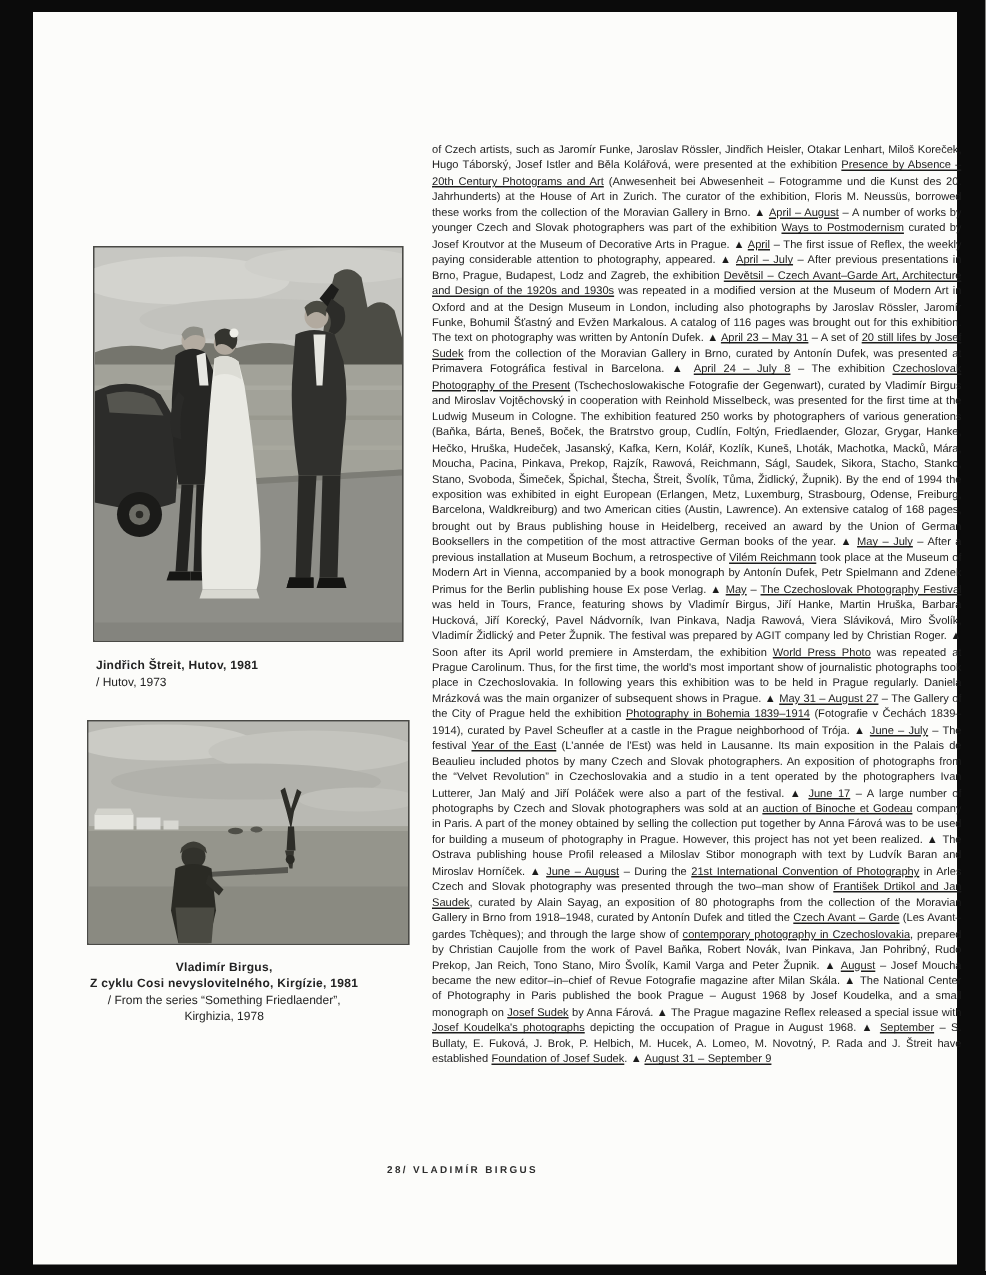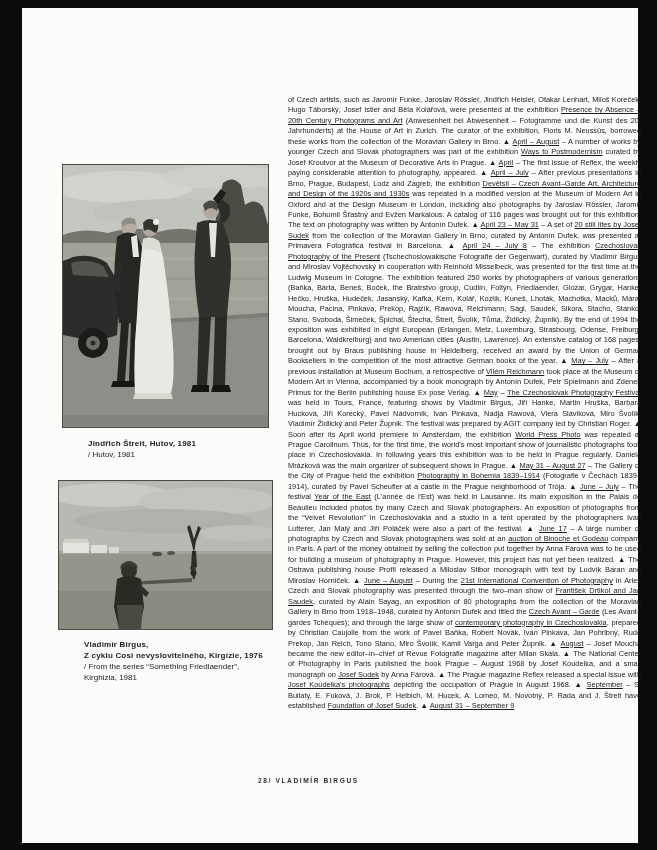--- a/index.html
+++ b/index.html
@@ -13,23 +13,23 @@
     position:absolute;left:22px;top:8px;width:616px;height:835px;
     background:#fcfcfa;
   }
   .photo-frame{
     position:absolute;border:1px solid #4a4a46;box-sizing:border-box;
     background:#b9b9b3;overflow:hidden;
   }
   #photo1{left:40px;top:156px;width:207px;height:264px;}
   #photo2{left:36px;top:472px;width:215px;height:150px;}
   .photo-frame svg{display:block;}
-  .caption{position:absolute;font-size:8px;line-height:11px;color:#232323;margin-left:24px;}
+  .caption{position:absolute;font-size:8px;line-height:11px;color:#232323;}
   #caption1{left:42px;top:430px;}
-  #caption2{left:38px;top:631px;}
+  #caption2{left:38px;top:631px;text-align:center;}
   .cap-bold{font-weight:bold;letter-spacing:.2px;}
   .article{
     position:absolute;left:266px;top:87px;width:353px;height:692px;
     overflow:hidden;
     font-size:7.4px;line-height:10.45px;text-align:justify;
     color:#1c1c1c;word-spacing:.2px;
   }
   .article span.u{text-decoration:underline;text-underline-offset:1px;}
   .footer{
     position:absolute;left:236px;top:769px;
@@ -95,21 +95,21 @@
       <path d="M130,220 L146,220 L146,227 L128,227 Z" fill="#14141:2" opacity="0.9"></path>
       <path d="M130,220 L146,220 L146,227 L128,227 Z" fill="#141412"></path>
       <path d="M150,220 L166,220 L168,227 L148,227 Z" fill="#141412"></path>
 
       <rect x="0" y="250" width="205" height="12" fill="#84847e"></rect>
     </svg>
   </div>
 
   <div class="caption" id="caption1">
     <div class="cap-bold">Jindřich Štreit, Hutov, 1981</div>
-    <div>/ Hutov, 1981</div>
+    <div>/ Hutov, 1973</div>
   </div>
 
   <div class="photo-frame" id="photo2">
     <svg width="213" height="148" viewBox="0 0 213 148" xmlns="http://www.w3.org/2000/svg">
 
       <rect x="0" y="0" width="213" height="72" fill="#b9b9b3"></rect>
       <ellipse cx="50" cy="14" rx="60" ry="12" fill="#cbcbc5"></ellipse>
       <ellipse cx="150" cy="20" rx="70" ry="14" fill="#c4c4be"></ellipse>
       <ellipse cx="105" cy="40" rx="90" ry="12" fill="#b1b1ab"></ellipse>
       <ellipse cx="180" cy="52" rx="40" ry="8" fill="#c0c0ba"></ellipse>
@@ -136,22 +136,22 @@
       <circle cx="70" cy="90" r="8" fill="#32322c"></circle>
       <path d="M61,88 Q70,80 79,88 L78,84 Q70,76 62,84 Z" fill="#3c3c35"></path>
       <path d="M58,98 Q70,92 82,98 L85,126 L80,148 L60,148 L55,126 Z" fill="#2a2a24"></path>
       <path d="M58,124 L84,124 L82,148 L60,148 Z" fill="#4a4a42"></path>
       <path d="M80,102 L90,112 L87,116 L78,108 Z" fill="#2e2e28"></path>
     </svg>
   </div>
 
   <div class="caption" id="caption2">
     <div class="cap-bold">Vladimír Birgus,</div>
-    <div class="cap-bold">Z cyklu Cosi nevyslovitelného, Kirgízie, 1976</div>
+    <div class="cap-bold">Z cyklu Cosi nevyslovitelného, Kirgízie, 1981</div>
     <div>/ From the series “Something Friedlaender”,</div>
-    <div>Kirghizia, 1981</div>
+    <div>Kirghizia, 1978</div>
   </div>
 
   <div class="article"><span>of Czech artists, such as Jaromír Funke, Jaroslav Rössler, Jindřich Heisler, Otakar Lenhart, Miloš Koreček, Hugo Táborský, Josef Istler and Běla Kolářová, were presented at the exhibition </span><span class="u">Presence by Absence – 20th Century Photograms and Art</span><span> (Anwesenheit bei Abwesenheit – Fotogramme und die Kunst des 20. Jahrhunderts) at the House of Art in Zurich. The curator of the exhibition, Floris M. Neussüs, borrowed these works from the collection of the Moravian Gallery in Brno. ▲ </span><span class="u">April – August</span><span> – A number of works by younger Czech and Slovak photographers was part of the exhibition </span><span class="u">Ways to Postmodernism</span><span> curated by Josef Kroutvor at the Museum of Decorative Arts in Prague. ▲ </span><span class="u">April</span><span> – The first issue of Reflex, the weekly paying considerable attention to photography, appeared. ▲ </span><span class="u">April – July</span><span> – After previous presentations in Brno, Prague, Budapest, Lodz and Zagreb, the exhibition </span><span class="u">Devětsil – Czech Avant–Garde Art, Architecture and Design of the 1920s and 1930s</span><span> was repeated in a modified version at the Museum of Modern Art in Oxford and at the Design Museum in London, including also photographs by Jaroslav Rössler, Jaromír Funke, Bohumil Šťastný and Evžen Markalous. A catalog of 116 pages was brought out for this exhibition. The text on photography was written by Antonín Dufek. ▲ </span><span class="u">April 23 – May 31</span><span> – A set of </span><span class="u">20 still lifes by Josef Sudek</span><span> from the collection of the Moravian Gallery in Brno, curated by Antonín Dufek, was presented at Primavera Fotográfica festival in Barcelona. ▲ </span><span class="u">April 24 – July 8</span><span> – The exhibition </span><span class="u">Czechoslovak Photography of the Present</span><span> (Tschechoslowakische Fotografie der Gegenwart), curated by Vladimír Birgus and Miroslav Vojtěchovský in cooperation with Reinhold Misselbeck, was presented for the first time at the Ludwig Museum in Cologne. The exhibition featured 250 works by photographers of various generations (Baňka, Bárta, Beneš, Boček, the Bratrstvo group, Cudlín, Foltýn, Friedlaender, Glozar, Grygar, Hanke, Hečko, Hruška, Hudeček, Jasanský, Kafka, Kern, Kolář, Kozlík, Kuneš, Lhoták, Machotka, Macků, Mára, Moucha, Pacina, Pinkava, Prekop, Rajzík, Rawová, Reichmann, Ságl, Saudek, Sikora, Stacho, Stanko, Stano, Svoboda, Šimeček, Špichal, Štecha, Štreit, Švolík, Tůma, Židlický, Župnik). By the end of 1994 the exposition was exhibited in eight European (Erlangen, Metz, Luxemburg, Strasbourg, Odense, Freiburg, Barcelona, Waldkreiburg) and two American cities (Austin, Lawrence). An extensive catalog of 168 pages, brought out by Braus publishing house in Heidelberg, received an award by the Union of German Booksellers in the competition of the most attractive German books of the year. ▲ </span><span class="u">May – July</span><span> – After a previous installation at Museum Bochum, a retrospective of </span><span class="u">Vilém Reichmann</span><span> took place at the Museum of Modern Art in Vienna, accompanied by a book monograph by Antonín Dufek, Petr Spielmann and Zdenek Primus for the Berlin publishing house Ex pose Verlag. ▲ </span><span class="u">May</span><span> – </span><span class="u">The Czechoslovak Photography Festival</span><span> was held in Tours, France, featuring shows by Vladimír Birgus, Jiří Hanke, Martin Hruška, Barbara Hucková, Jiří Korecký, Pavel Nádvorník, Ivan Pinkava, Nadja Rawová, Viera Sláviková, Miro Švolík, Vladimír Židlický and Peter Župnik. The festival was prepared by AGIT company led by Christian Roger. ▲ Soon after its April world premiere in Amsterdam, the exhibition </span><span class="u">World Press Photo</span><span> was repeated at Prague Carolinum. Thus, for the first time, the world's most important show of journalistic photographs took place in Czechoslovakia. In following years this exhibition was to be held in Prague regularly. Daniela Mrázková was the main organizer of subsequent shows in Prague. ▲ </span><span class="u">May 31 – August 27</span><span> – The Gallery of the City of Prague held the exhibition </span><span class="u">Photography in Bohemia 1839–1914</span><span> (Fotografie v Čechách 1839–1914), curated by Pavel Scheufler at a castle in the Prague neighborhood of Trója. ▲ </span><span class="u">June – July</span><span> – The festival </span><span class="u">Year of the East</span><span> (L'année de l'Est) was held in Lausanne. Its main exposition in the Palais de Beaulieu included photos by many Czech and Slovak photographers. An exposition of photographs from the “Velvet Revolution” in Czechoslovakia and a studio in a tent operated by the photographers Ivan Lutterer, Jan Malý and Jiří Poláček were also a part of the festival. ▲ </span><span class="u">June 17</span><span> – A large number of photographs by Czech and Slovak photographers was sold at an </span><span class="u">auction of Binoche et Godeau</span><span> company in Paris. A part of the money obtained by selling the collection put together by Anna Fárová was to be used for building a museum of photography in Prague. However, this project has not yet been realized. ▲ The Ostrava publishing house Profil released a Miloslav Stibor monograph with text by Ludvík Baran and Miroslav Horníček. ▲ </span><span class="u">June – August</span><span> – During the </span><span class="u">21st International Convention of Photography</span><span> in Arles Czech and Slovak photography was presented through the two–man show of </span><span class="u">František Drtikol and Jan Saudek</span><span>, curated by Alain Sayag, an exposition of 80 photographs from the collection of the Moravian Gallery in Brno from 1918–1948, curated by Antonín Dufek and titled the </span><span class="u">Czech Avant – Garde</span><span> (Les Avant–gardes Tchèques); and through the large show of </span><span class="u">contemporary photography in Czechoslovakia</span><span>, prepared by Christian Caujolle from the work of Pavel Baňka, Robert Novák, Ivan Pinkava, Jan Pohribný, Rudo Prekop, Jan Reich, Tono Stano, Miro Švolík, Kamil Varga and Peter Župnik. ▲ </span><span class="u">August</span><span> – Josef Moucha became the new editor–in–chief of Revue Fotografie magazine after Milan Skála. ▲ The National Center of Photography in Paris published the book Prague – August 1968 by Josef Koudelka, and a small monograph on </span><span class="u">Josef Sudek</span><span> by Anna Fárová. ▲ The Prague magazine Reflex released a special issue with </span><span class="u">Josef Koudelka's photographs</span><span> depicting the occupation of Prague in August 1968. ▲ </span><span class="u">September</span><span> – S. Bullaty, E. Fuková, J. Brok, P. Helbich, M. Hucek, A. Lomeo, M. Novotný, P. Rada and J. Štreit have established </span><span class="u">Foundation of Josef Sudek</span><span>. ▲ </span><span class="u">August 31 – September 9</span></div>
 
   <div class="footer">28/ VLADIMÍR BIRGUS</div>
 
 </div>
 
 </body></html>

